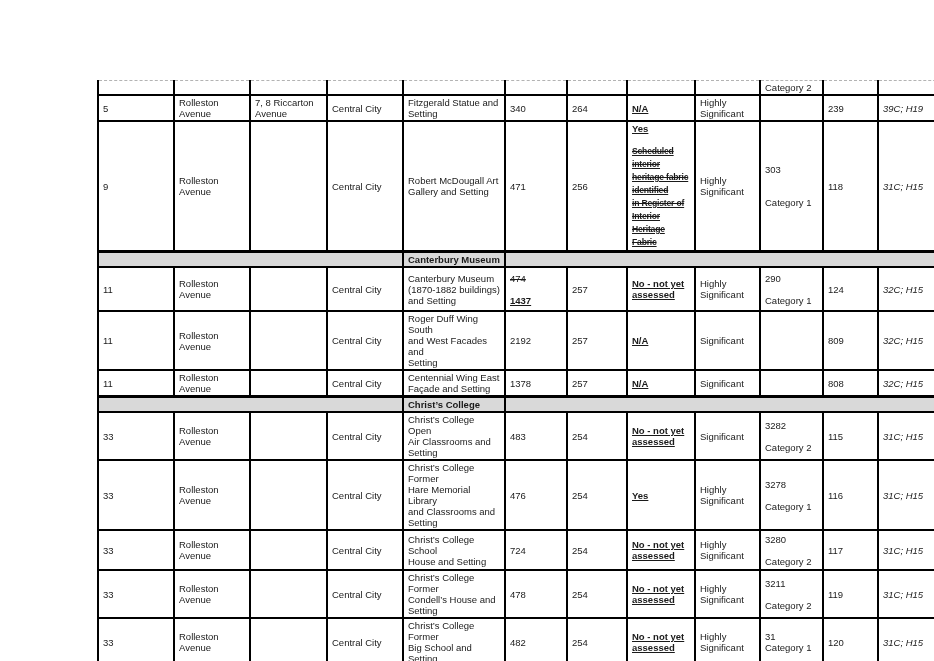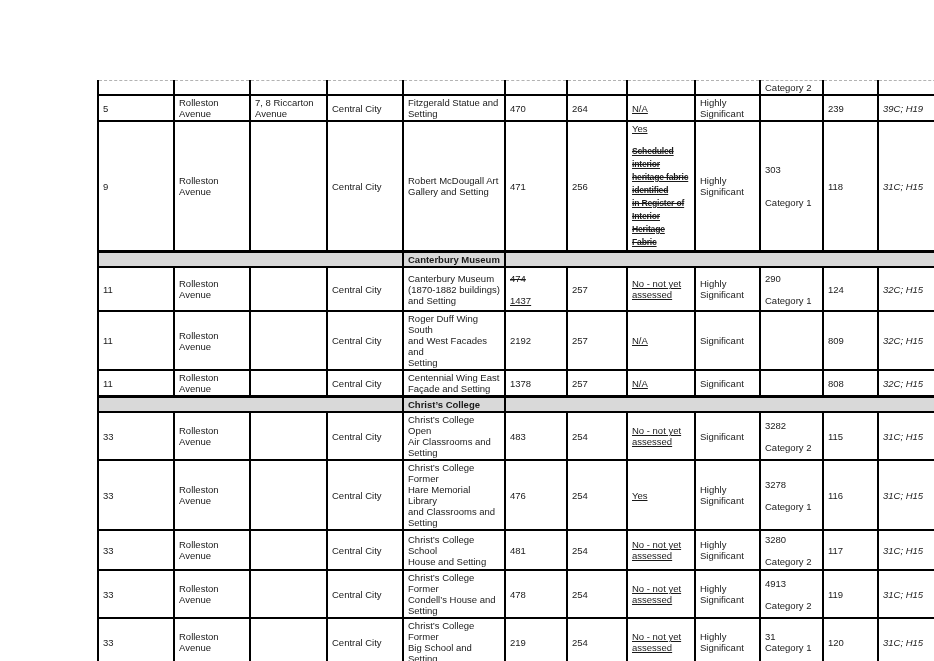--- a/index.html
+++ b/index.html
@@ -33,21 +33,21 @@
   
   tr.band td {
     background:#d9d9d9;
     border-top:3px solid #000;
     border-bottom:2px solid #000;
   }
   tr.band td.band-title { font-weight:bold; }
   
   .run { white-space:pre-line; }
   .run.blank { min-height:11px; }
-  .run.bu  { font-weight:normal; text-decoration:underline; }
+  .run.bu  { font-weight:bold; text-decoration:underline; }
   .run.bs  { font-weight:normal; text-decoration:line-through; }
   .run.bsu { font-weight:bold; text-decoration:underline line-through; }
   .run.small { font-size:8.6px; line-height:13px; letter-spacing:-0.2px; }
 </style>
 </head>
 <body>
 
 <div class="page">
   <table class="sched">
     <colgroup>
@@ -94,21 +94,21 @@
 Avenue</div>
           </td>
           <td>
             <div class="run plain">Central City</div>
           </td>
           <td>
             <div class="run plain">Fitzgerald Statue and
 Setting</div>
           </td>
           <td>
-            <div class="run plain">470</div>
+            <div class="run plain">340</div>
           </td>
           <td>
             <div class="run plain">264</div>
           </td>
           <td>
             <div class="run bu">N/A</div>
           </td>
           <td>
             <div class="run plain">Highly
 Significant</div>
@@ -394,21 +394,21 @@
           </td>
           <td></td>
           <td>
             <div class="run plain">Central City</div>
           </td>
           <td>
             <div class="run plain">Christ’s College School
 House and Setting</div>
           </td>
           <td>
-            <div class="run plain">481</div>
+            <div class="run plain">724</div>
           </td>
           <td>
             <div class="run plain">254</div>
           </td>
           <td>
             <div class="run bu">No - not yet
 assessed</div>
           </td>
           <td>
             <div class="run plain">Highly
@@ -451,21 +451,21 @@
           </td>
           <td>
             <div class="run bu">No - not yet
 assessed</div>
           </td>
           <td>
             <div class="run plain">Highly
 Significant</div>
           </td>
           <td>
-            <div class="run plain">4913</div>
+            <div class="run plain">3211</div>
             <div class="run plain blank"></div>
             <div class="run plain">Category 2</div>
           </td>
           <td>
             <div class="run plain">119</div>
           </td>
           <td class="last-col">
             <div class="run plain">31C; H15</div>
           </td>
         </tr>
@@ -479,21 +479,21 @@
           </td>
           <td></td>
           <td>
             <div class="run plain">Central City</div>
           </td>
           <td>
             <div class="run plain">Christ’s College Former
 Big School and Setting</div>
           </td>
           <td>
-            <div class="run plain">219</div>
+            <div class="run plain">482</div>
           </td>
           <td>
             <div class="run plain">254</div>
           </td>
           <td>
             <div class="run bu">No - not yet
 assessed</div>
           </td>
           <td>
             <div class="run plain">Highly

